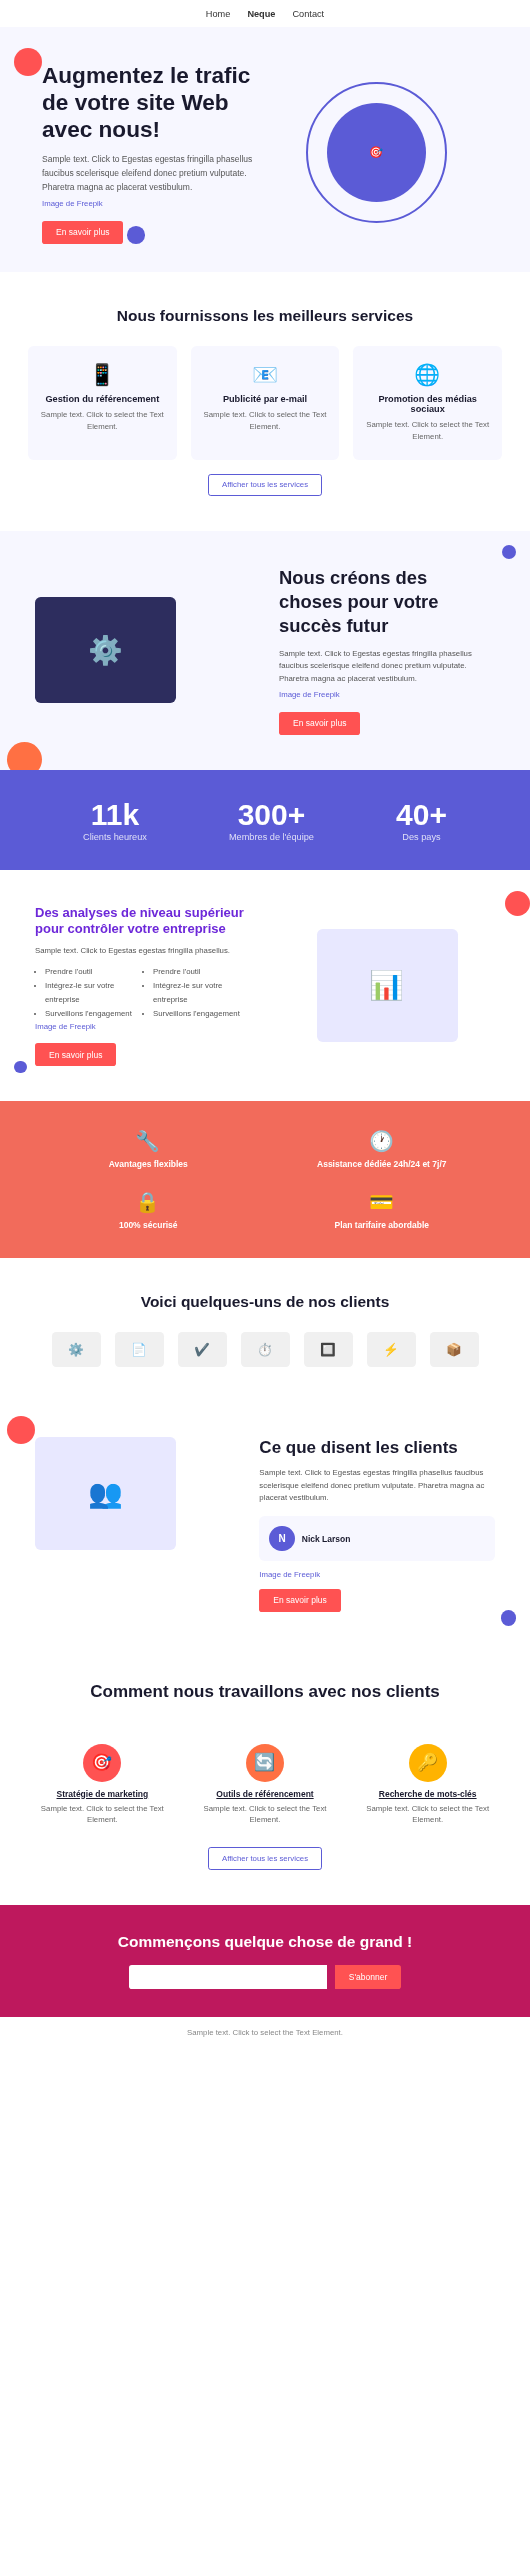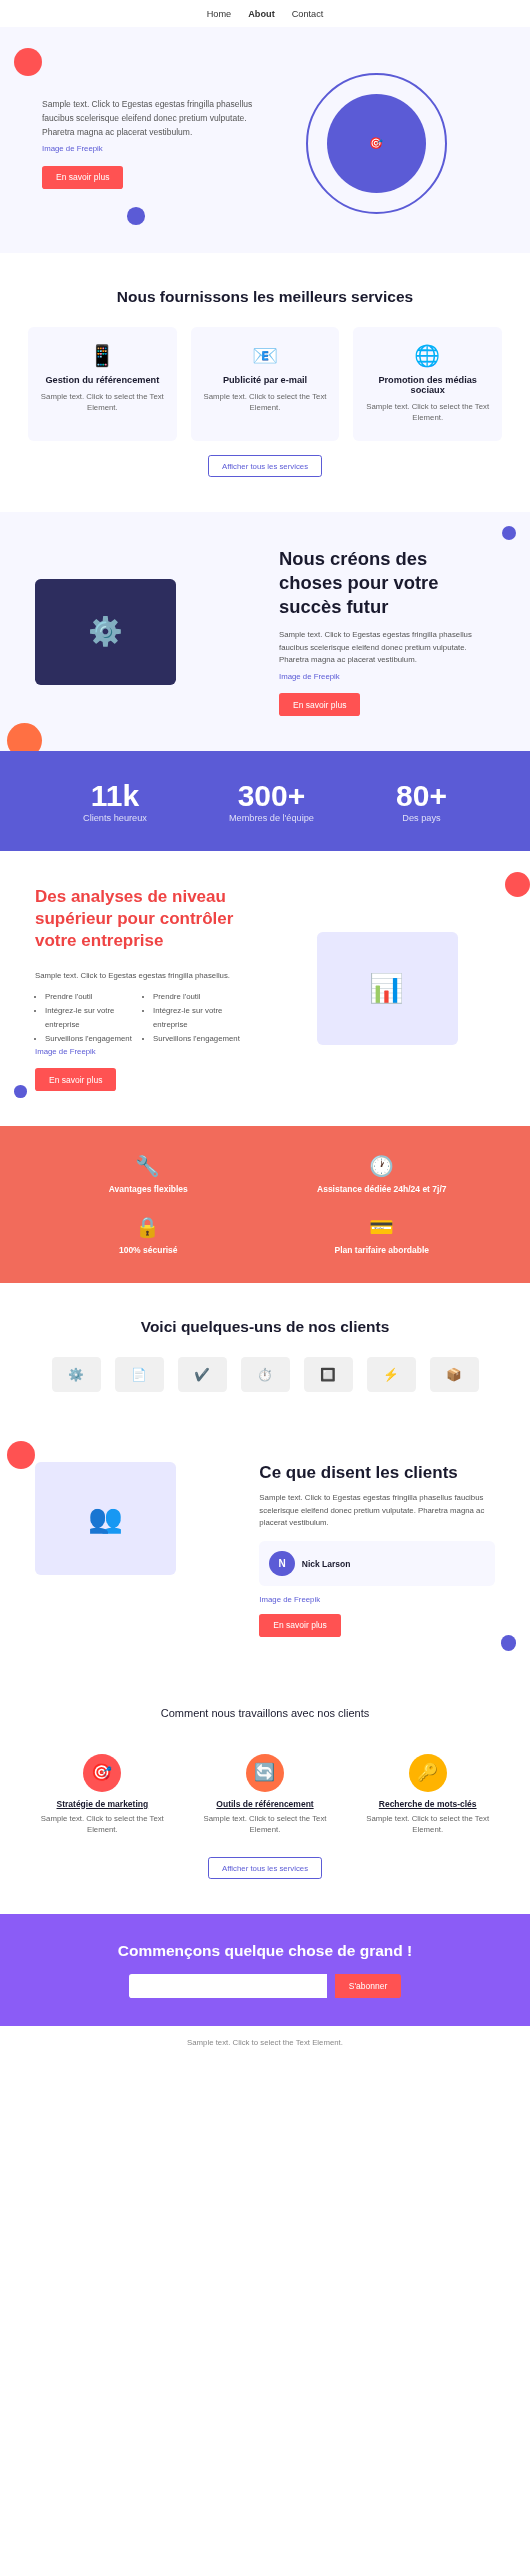--- a/index.html
+++ b/index.html
@@ -97,21 +97,21 @@
     .stat-item h2 { font-size: 30px; font-weight: 900; color: #fff; }
     .stat-item p { font-size: 9.2px; color: rgba(255,255,255,0.8); }
 
     
     .analytics {
       display: flex; align-items: center;
       padding: 35px 35px; gap: 28px;
       background: #fff; position: relative; overflow: hidden;
     }
     .analytics-text { flex: 1; }
-    .analytics-text h2 { font-size: 17px; font-weight: 900; color: #ef4444; line-height: 1.3; margin-bottom: 18px; }
+    .analytics-text h2 { font-size: 13px; font-weight: 900; color: #6d28d9; line-height: 1.3; margin-bottom: 7px; }
     .analytics-text p { font-size: 7.8px; color: #555; line-height: 1.6; margin-bottom: 7px; }
     .analytics-list { display: flex; }
     .analytics-list ul { list-style: disc; padding-left: 10px; font-size: 7.8px; color: #555; line-height: 1.8; }
     .analytics-text .image-credit { font-size: 7.8px; color: #888; margin-bottom: 10px; }
     .analytics-text .image-credit span { color: #5b5bd6; }
     .analytics-image { flex: 1; display: flex; justify-content: center; }
     .analytics-screen {
       width: 141px; height: 113px; background: #e8e8ff;
       border-radius: 5.7px; display: flex; align-items: center;
       justify-content: center; font-size: 28px;
@@ -166,39 +166,39 @@
       justify-content: center; color: #fff; font-size: 10px; font-weight: bold;
     }
     .reviewer-name { font-size: 8.5px; font-weight: 700; color: #1a1a2e; }
     .image-credit { font-size: 7.8px; color: #888; margin-bottom: 10px; }
     .image-credit span { color: #5b5bd6; }
     .blob-red-test { width: 28px; height: 28px; background: #ff5252; top: 14px; left: 7px; }
     .blob-blue-test { width: 15.5px; height: 15.5px; background: #5b5bd6; bottom: 21px; right: 14px; }
 
     
     .how-work { padding: 35px 28px; text-align: center; background: #fff; }
-    .how-work h2 { font-size: 11px; color: #1a1a2e; margin-bottom: 28px; font-weight: 400; }
+    .how-work h2 { font-size: 17px; color: #1a1a2e; margin-bottom: 35px; font-weight: 700; }
     .how-grid { display: flex; gap: 14px; justify-content: center; }
     .how-card {
       flex: 1; text-align: center; padding: 7px;
     }
     .how-icon {
       width: 38px; height: 38px; border-radius: 50%;
       display: flex; align-items: center; justify-content: center;
       margin: 0 auto 7px; font-size: 17px;
     }
     .how-icon.red { background: #ff5252; }
     .how-icon.coral { background: #ff7043; }
     .how-icon.gold { background: #ffb300; }
     .how-card h4 { font-size: 8.5px; font-weight: 700; color: #1a1a2e; margin-bottom: 4.2px; text-decoration: underline; }
     .how-card p { font-size: 7.8px; color: #666; line-height: 1.5; }
 
     
     .cta {
-      background: #8b5cf6; padding: 28px 42px;
+      background: #be185d; padding: 28px 42px;
       text-align: center;
     }
     .cta h2 { font-size: 15.5px; color: #fff; font-weight: 700; margin-bottom: 14px; }
     .cta-form { display: flex; justify-content: center; gap: 8px; }
     .cta-input {
       width: 198px; padding: 7px 10px;
       border: none; border-radius: 2.8px 0 0 2.8px;
       font-size: 8.5px; outline: none;
     }
     .btn-cta {
@@ -212,28 +212,29 @@
     .footer {
       background: #fff; text-align: center;
       padding: 11.3px; font-size: 7.8px; color: #888;
     }
   </style>
 </head>
 <body>
 
 <nav>
   <a>Home</a>
-  <a class="active">About</a>
+  <a class="active">Neque</a>
   <a>Contact</a>
 </nav>
 
 <section class="hero">
   <div class="blob blob-red-hero"></div>
   <div class="blob blob-blue-hero"></div>
   <div class="hero-text">
+    <h1>Augmentez le trafic de votre site Web avec nous!</h1>
     <p>Sample text. Click to Egestas egestas fringilla phasellus faucibus scelerisque eleifend donec pretium vulputate. Pharetra magna ac placerat vestibulum.</p>
     <p class="image-credit">
       <span>Image de</span>
       <span style="color:#5b5bd6">Freepik</span>
     </p>
     <button class="btn-primary">En savoir plus</button>
   </div>
   <div class="hero-image">
     <div class="hero-circle-outer">
       <div class="hero-circle-inner">
@@ -287,21 +288,21 @@
 <section class="stats">
   <div class="stat-item">
     <h2>11k</h2>
     <p>Clients heureux</p>
   </div>
   <div class="stat-item">
     <h2>300+</h2>
     <p>Membres de l'équipe</p>
   </div>
   <div class="stat-item">
-    <h2>80+</h2>
+    <h2>40+</h2>
     <p>Des pays</p>
   </div>
 </section>
 
 <section class="analytics">
   <div class="blob blob-red-analytics"></div>
   <div class="blob blob-blue-analytics"></div>
   <div class="analytics-text">
     <h2>Des analyses de niveau supérieur pour contrôler votre entreprise</h2>
     <p>Sample text. Click to Egestas egestas fringilla phasellus.</p>

